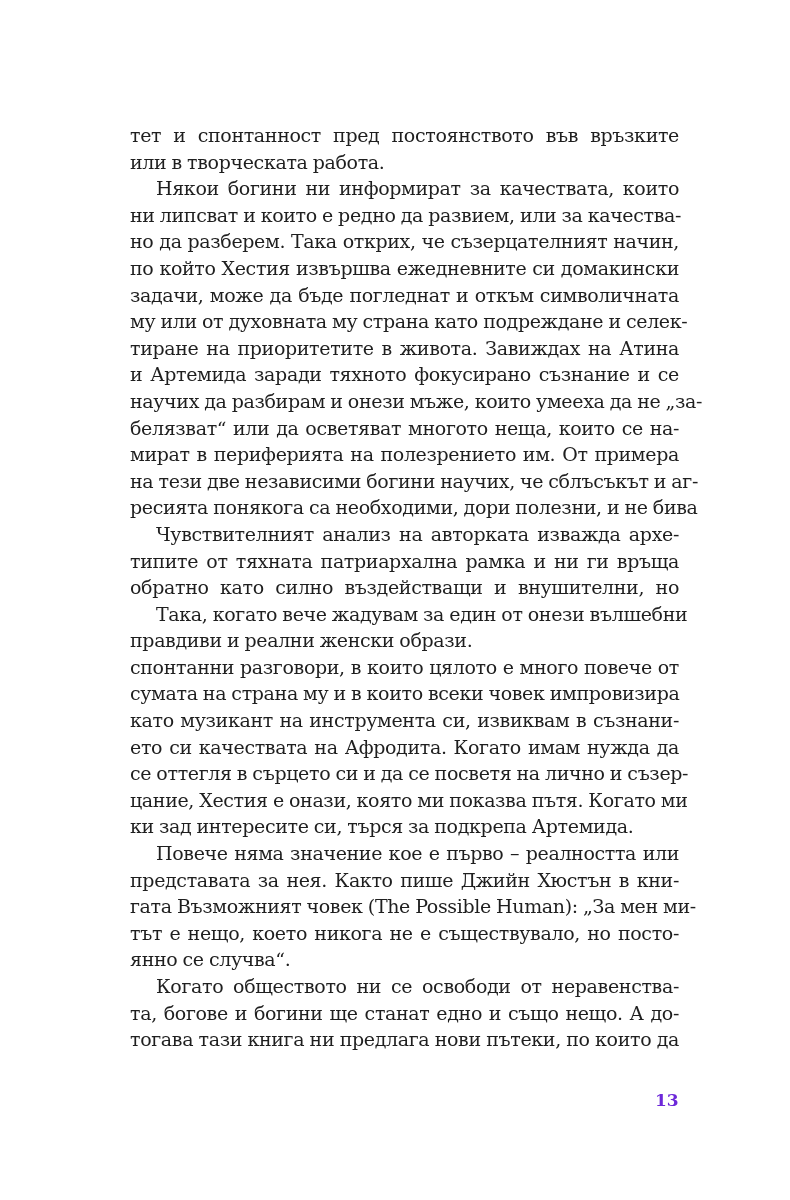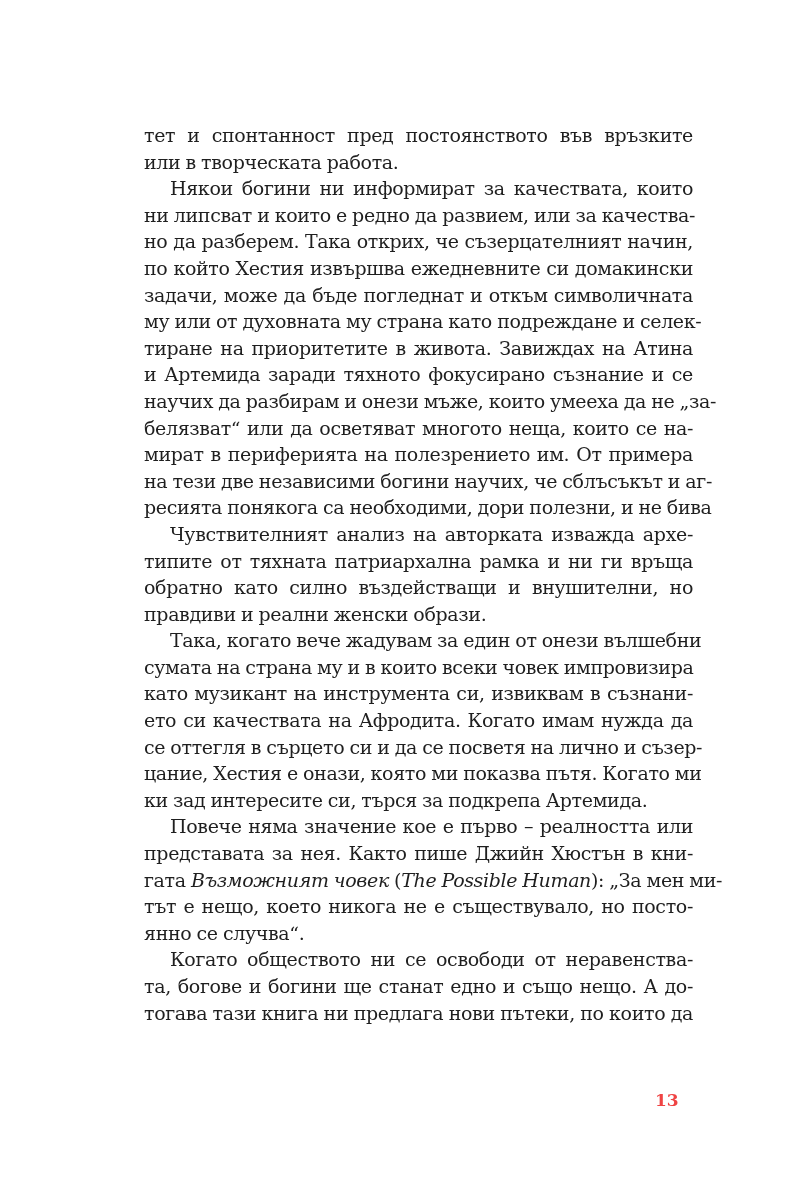--- a/index.html
+++ b/index.html
@@ -10,21 +10,21 @@
   body {
     width: 790px;
     height: 1200px;
     position: relative;
     overflow: hidden;
     font-family: "DejaVu Serif", "Liberation Serif", serif;
     color: #1f1f1f;
   }
   .page {
     position: absolute;
-    left: 144px;
+    left: 130px;
     top: 122px;
     width: 549px;
   }
   .line {
     display: block;
     height: 26.6px;
     line-height: 26.6px;
     font-size: 19px;
     white-space: nowrap;
     text-align: justify;
@@ -32,30 +32,29 @@
     letter-spacing: -0.35px;
     word-spacing: -0.5px;
   }
   .line.last {
     text-align-last: left;
   }
   .line.indent {
     text-indent: 26px;
   }
   .line span.it {
-    font-style: italic;
   }
   .page-number {
     position: absolute;
     left: 655px;
     top: 1090px;
     font-family: "DejaVu Serif", "Liberation Serif", serif;
     font-weight: bold;
     font-size: 17px;
-    color: #ef4444;
+    color: #6d28d9;
   }
 </style>
 </head>
 <body>
 
 <div class="page">
 
   <span class="line">тет и спонтанност пред постоянството във връзките</span>
   <span class="line last">или в творческата работа.</span>
 
@@ -69,23 +68,24 @@
   <span class="line">и Артемида заради тяхното фокусирано съзнание и се</span>
   <span class="line">научих да разбирам и онези мъже, които умееха да не „за-</span>
   <span class="line">белязват“ или да осветяват многото неща, които се на-</span>
   <span class="line">мират в периферията на полезрението им. От примера</span>
   <span class="line">на тези две независими богини научих, че сблъсъкът и аг-</span>
   <span class="line">ресията понякога са необходими, дори полезни, и не бива</span>
 
   <span class="line indent">Чувствителният анализ на авторката изважда архе-</span>
   <span class="line">типите от тяхната патриархална рамка и ни ги връща</span>
   <span class="line">обратно като силно въздействащи и внушителни, но</span>
+  <span class="line indent">Така, когато вече жадувам за един от онези вълшебни</span>
+
   <span class="line last">правдиви и реални женски образи.</span>
-
-  <span class="line indent">Така, когато вече жадувам за един от онези вълшебни</span>
+  <span class="line">спонтанни разговори, в които цялото е много повече от</span>
   <span class="line">сумата на страна му и в които всеки човек импровизира</span>
   <span class="line">като музикант на инструмента си, извиквам в съзнани-</span>
   <span class="line">ето си качествата на Афродита. Когато имам нужда да</span>
   <span class="line">се оттегля в сърцето си и да се посветя на лично и съзер-</span>
   <span class="line">цание, Хестия е онази, която ми показва пътя. Когато ми</span>
   <span class="line last">ки зад интересите си, търся за подкрепа Артемида.</span>
 
   <span class="line indent">Повече няма значение кое е първо – реалността или</span>
   <span class="line">представата за нея. Както пише Джийн Хюстън в кни-</span>
   <span class="line"><span>гата </span><span class="it">Възможният човек</span><span> (</span><span class="it">The Possible Human</span><span>): „За мен ми-</span></span>

